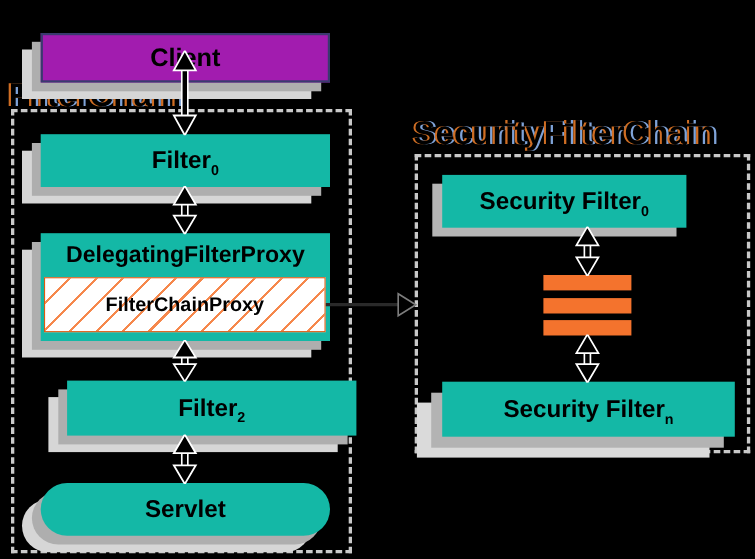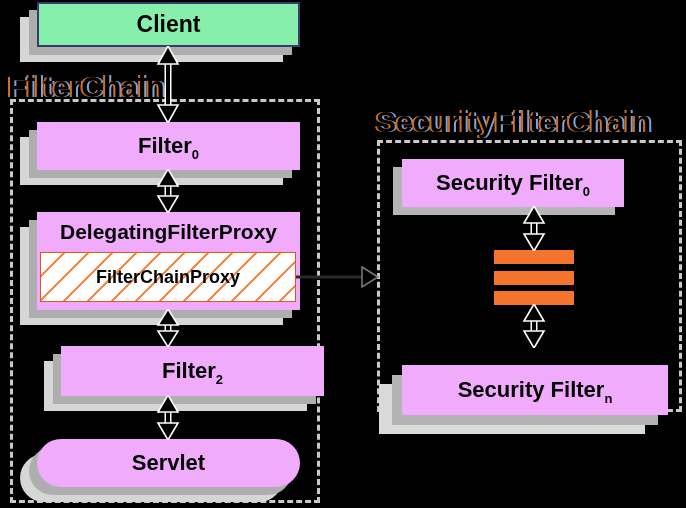--- a/index.html
+++ b/index.html
@@ -5,26 +5,26 @@
   html,body{margin:0;padding:0;background:#000;}
   #stage{
     position:relative;width:686px;height:508px;background:#000;overflow:hidden;
     font-family:"Liberation Sans",sans-serif;
   }
   .abs{position:absolute;}
   .box{
     position:absolute;display:flex;align-items:center;justify-content:center;
     font-weight:bold;color:#000;font-size:22px;box-sizing:border-box;
   }
-  .orange{background:#f0abfc;}
+  .orange{background:#14b8a6;}
   .shadow2{box-shadow:-8px 8px 0 #aeaeae,-17px 15px 0 #d6d6d6;}
   .shadow1{box-shadow:-9px 8px 0 #b5b5b5;}
   .shadow2b{box-shadow:-10px 10px 0 #b3b3b3,-23px 19px 0 #dadada;}
   .purple{
-    background:#86efac;border:2px solid #3a3a6e;
+    background:#a21caf;border:2px solid #3a3a6e;margin-top:28px;
   }
   sub{font-size:13px;font-weight:bold;vertical-align:baseline;position:relative;top:6px;}
   .chain-label{
     position:absolute;font-weight:bold;font-size:30px;color:#000;white-space:nowrap;
     text-shadow:-2px 0 0 #cf6e24, 2px 0 0 #7fa3d8;
     letter-spacing:0px;
   }
   .dashed-rect{
     position:absolute;border:3px dashed #c9c9c9;box-sizing:border-box;background:transparent;
   }
@@ -83,21 +83,21 @@
   </div>
 
   <div class="box orange shadow1" style="left:402px;top:159px;width:222px;height:48px;">
     <span><span>Security Filter</span><sub>0</sub></span>
   </div>
 
   <div class="bar" style="top:250px;"></div>
   <div class="bar" style="top:271px;"></div>
   <div class="bar" style="top:291px;"></div>
 
-  <div class="box orange shadow2b" style="left:402px;top:365px;width:266px;height:50px;text-align:right;">
+  <div class="box orange shadow2b" style="left:402px;top:347px;width:266px;height:50px;text-align:right;">
     <span><span>Security Filter</span><sub>n</sub></span>
   </div>
 
   <div class="varrow" style="left:154px;top:46px;height:77px;">
     <svg width="28" height="77" viewBox="0 0 28 77">
       <line x1="14" y1="10" x2="14" y2="67" stroke="#fff" stroke-width="7"></line>
       <line x1="14" y1="6" x2="14" y2="71" stroke="#000" stroke-width="4"></line>
       <polygon points="14,0 4,18 24,18" fill="#000" stroke="#fff" stroke-width="1.6"></polygon>
       <polygon points="14,77 4,59 24,59" fill="#000" stroke="#fff" stroke-width="1.6"></polygon>
     </svg>

